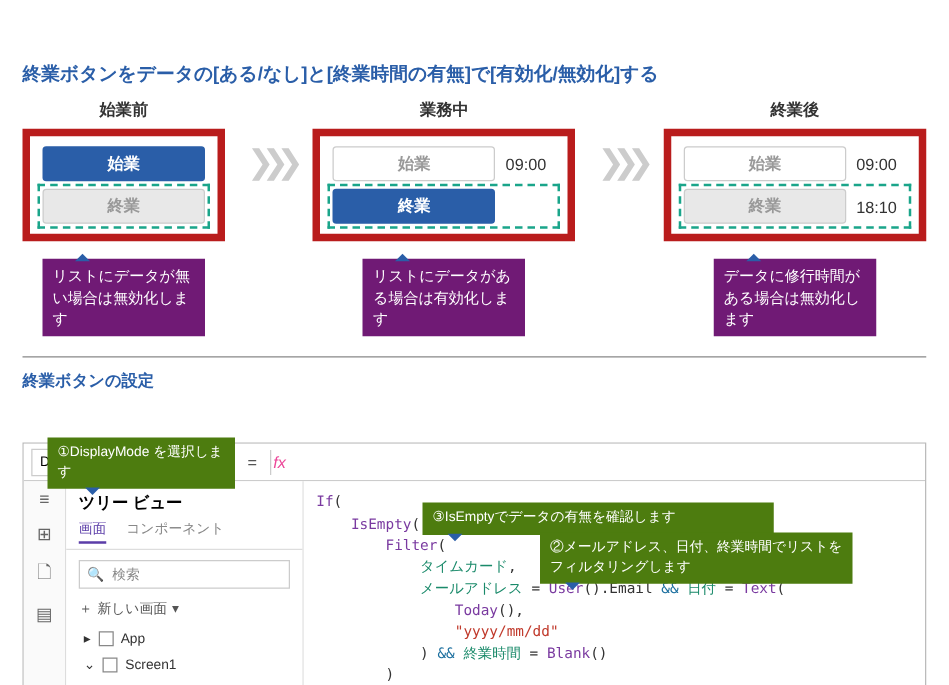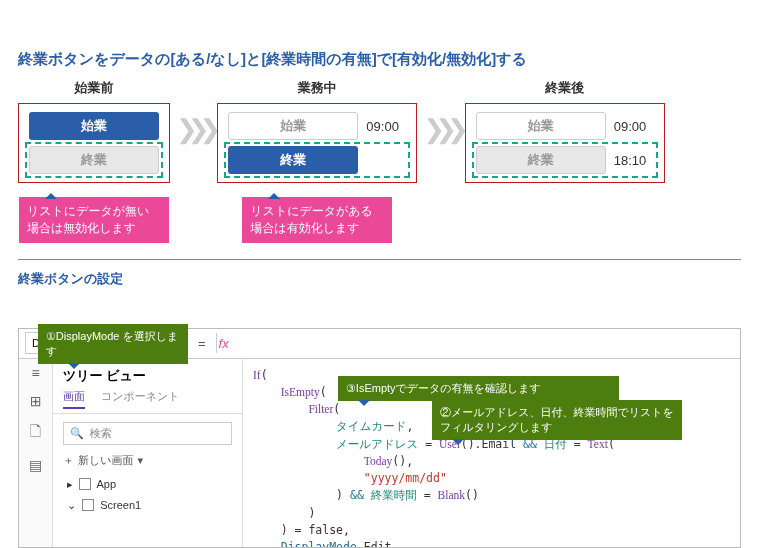--- a/index.html
+++ b/index.html
@@ -1,30 +1,30 @@
 <!DOCTYPE html>
 <html><head>
 <meta charset="utf-8">
 <style>
   * { box-sizing: border-box; margin: 0; padding: 0; }
   body { font-family: "Meiryo", "Yu Gothic", sans-serif; background: #fff; width: 759px; }
   .page { padding: 10px 18px; }
   .title { color: #2a5ea8; font-weight: bold; font-size: 15px; margin-bottom: 10px; margin-top: 40px; }
-  .section-row { display: flex; align-items: flex-start; gap: 6px; }
+  .section-row { display: flex; align-items: flex-start; gap: 6px; justify-content: space-between; }
   .state-col { display: flex; flex-direction: column; align-items: center; }
   .state-label { font-weight: bold; font-size: 13px; color: #333; margin-bottom: 6px; }
-  .card { border: 1px solid #b91c1c; padding: 8px 10px; background: #fff; display: flex; flex-direction: column; gap: 6px; }
+  .card { border: 6px solid #b91c1c; padding: 8px 10px; background: #fff; display: flex; flex-direction: column; gap: 6px; }
   .btn-row { display: flex; align-items: center; gap: 8px; }
   .btn { width: 130px; height: 28px; display: flex; align-items: center; justify-content: center; font-weight: bold; font-size: 13px; border-radius: 3px; }
   .btn.primary { background: #2a5ea8; color: #fff; }
   .btn.disabled { background: #e8e8e8; color: #999; border: 1px solid #ccc; }
   .btn.inactive { background: #fff; color: #999; border: 1px solid #ccc; }
   .dashed { outline: 2px dashed #1aa58a; outline-offset: 2px; }
   .time { font-size: 13px; color: #333; min-width: 40px; }
-  .callout { background: #ec4899; color: #fff; font-size: 12px; padding: 6px 8px; position: relative; margin-top: 14px; width: 150px; line-height: 1.4; }
+  .callout { background: #701a75; color: #fff; font-size: 12px; padding: 6px 8px; position: relative; margin-top: 14px; width: 130px; line-height: 1.4; }
   .callout::before { content: ""; position: absolute; top: -10px; left: 26px; border: 6px solid transparent; border-bottom-color: #2a5ea8; }
   .chev { display: flex; align-items: center; height: 100px; color: #ccc; font-size: 26px; letter-spacing: -10px; }
   hr.sep { margin: 16px 0 10px; border: none; border-top: 1px solid #888; }
   .subtitle { color: #2a5ea8; font-weight: bold; font-size: 13px; margin-bottom: 8px; }
   .editor-wrap { position: relative; }
   .note { background: #4d7c0f; color: #fff; font-size: 11px; padding: 5px 8px; position: absolute; z-index: 5; line-height: 1.4; }
   .note::after { content: ""; position: absolute; border: 6px solid transparent; }
   .note1 { left: 20px; top: -4px; width: 150px; }
   .note1::after { bottom: -11px; left: 30px; border-top-color: #2a5ea8; }
   .note4 { left: 250px; top: -4px; width: 280px; }
@@ -46,21 +46,21 @@
   .tree-title { font-weight: bold; font-size: 13px; padding: 8px 10px 4px; }
   .tree-tabs { display: flex; gap: 16px; font-size: 11px; padding: 0 10px 4px; border-bottom: 1px solid #ddd; }
   .tree-tabs .active { color: #5b3da8; border-bottom: 2px solid #5b3da8; padding-bottom: 3px; }
   .tree-tabs .inactive { color: #888; padding-bottom: 3px; }
   .tree-search { margin: 8px 10px; border: 1px solid #ccc; display: flex; align-items: center; gap: 6px; padding: 3px 6px; font-size: 11px; color: #888; }
   .tree-add { font-size: 11px; color: #555; padding: 0 10px 6px; display: flex; align-items: center; gap: 4px; }
   .tree-item { font-size: 11px; color: #333; padding: 4px 10px 4px 14px; display: flex; align-items: center; gap: 6px; }
   .tree-icon { width: 12px; height: 12px; border: 1px solid #888; display: inline-block; }
   .pa-code { flex: 1; background: #fff; font-family: Consolas, monospace; font-size: 11.5px; padding: 8px 10px; white-space: pre; line-height: 1.5; overflow: hidden; color: #333; }
   .kw { color: #1a6e9e; }
-  .fn { color: #7a3aa0; font-family: Liberation Serif, serif; }
+  .fn { color: #7a3aa0; }
   .id { color: #1a8a6a; }
   .str { color: #c0392b; }
 </style>
 </head>
 <body>
 
 <div class="page">
   <div class="title">終業ボタンをデータの[ある/なし]と[終業時間の有無]で[有効化/無効化]する</div>
 
   <div class="section-row">
@@ -101,20 +101,21 @@
       <div class="card">
         <div class="btn-row">
           <div class="btn inactive">始業</div>
           <div class="time">09:00</div>
         </div>
         <div class="btn-row dashed">
           <div class="btn disabled">終業</div>
           <div class="time">18:10</div>
         </div>
       </div>
+      <div class="callout">データに修行時間がある場合は無効化します</div>
     </div>
   </div>
 
   <hr class="sep">
 
   <div class="subtitle">終業ボタンの設定</div>
 
   <div class="editor-wrap">
     <div class="note note1">①DisplayMode を選択します</div>
     <div class="note note3">③IsEmptyでデータの有無を確認します</div>

